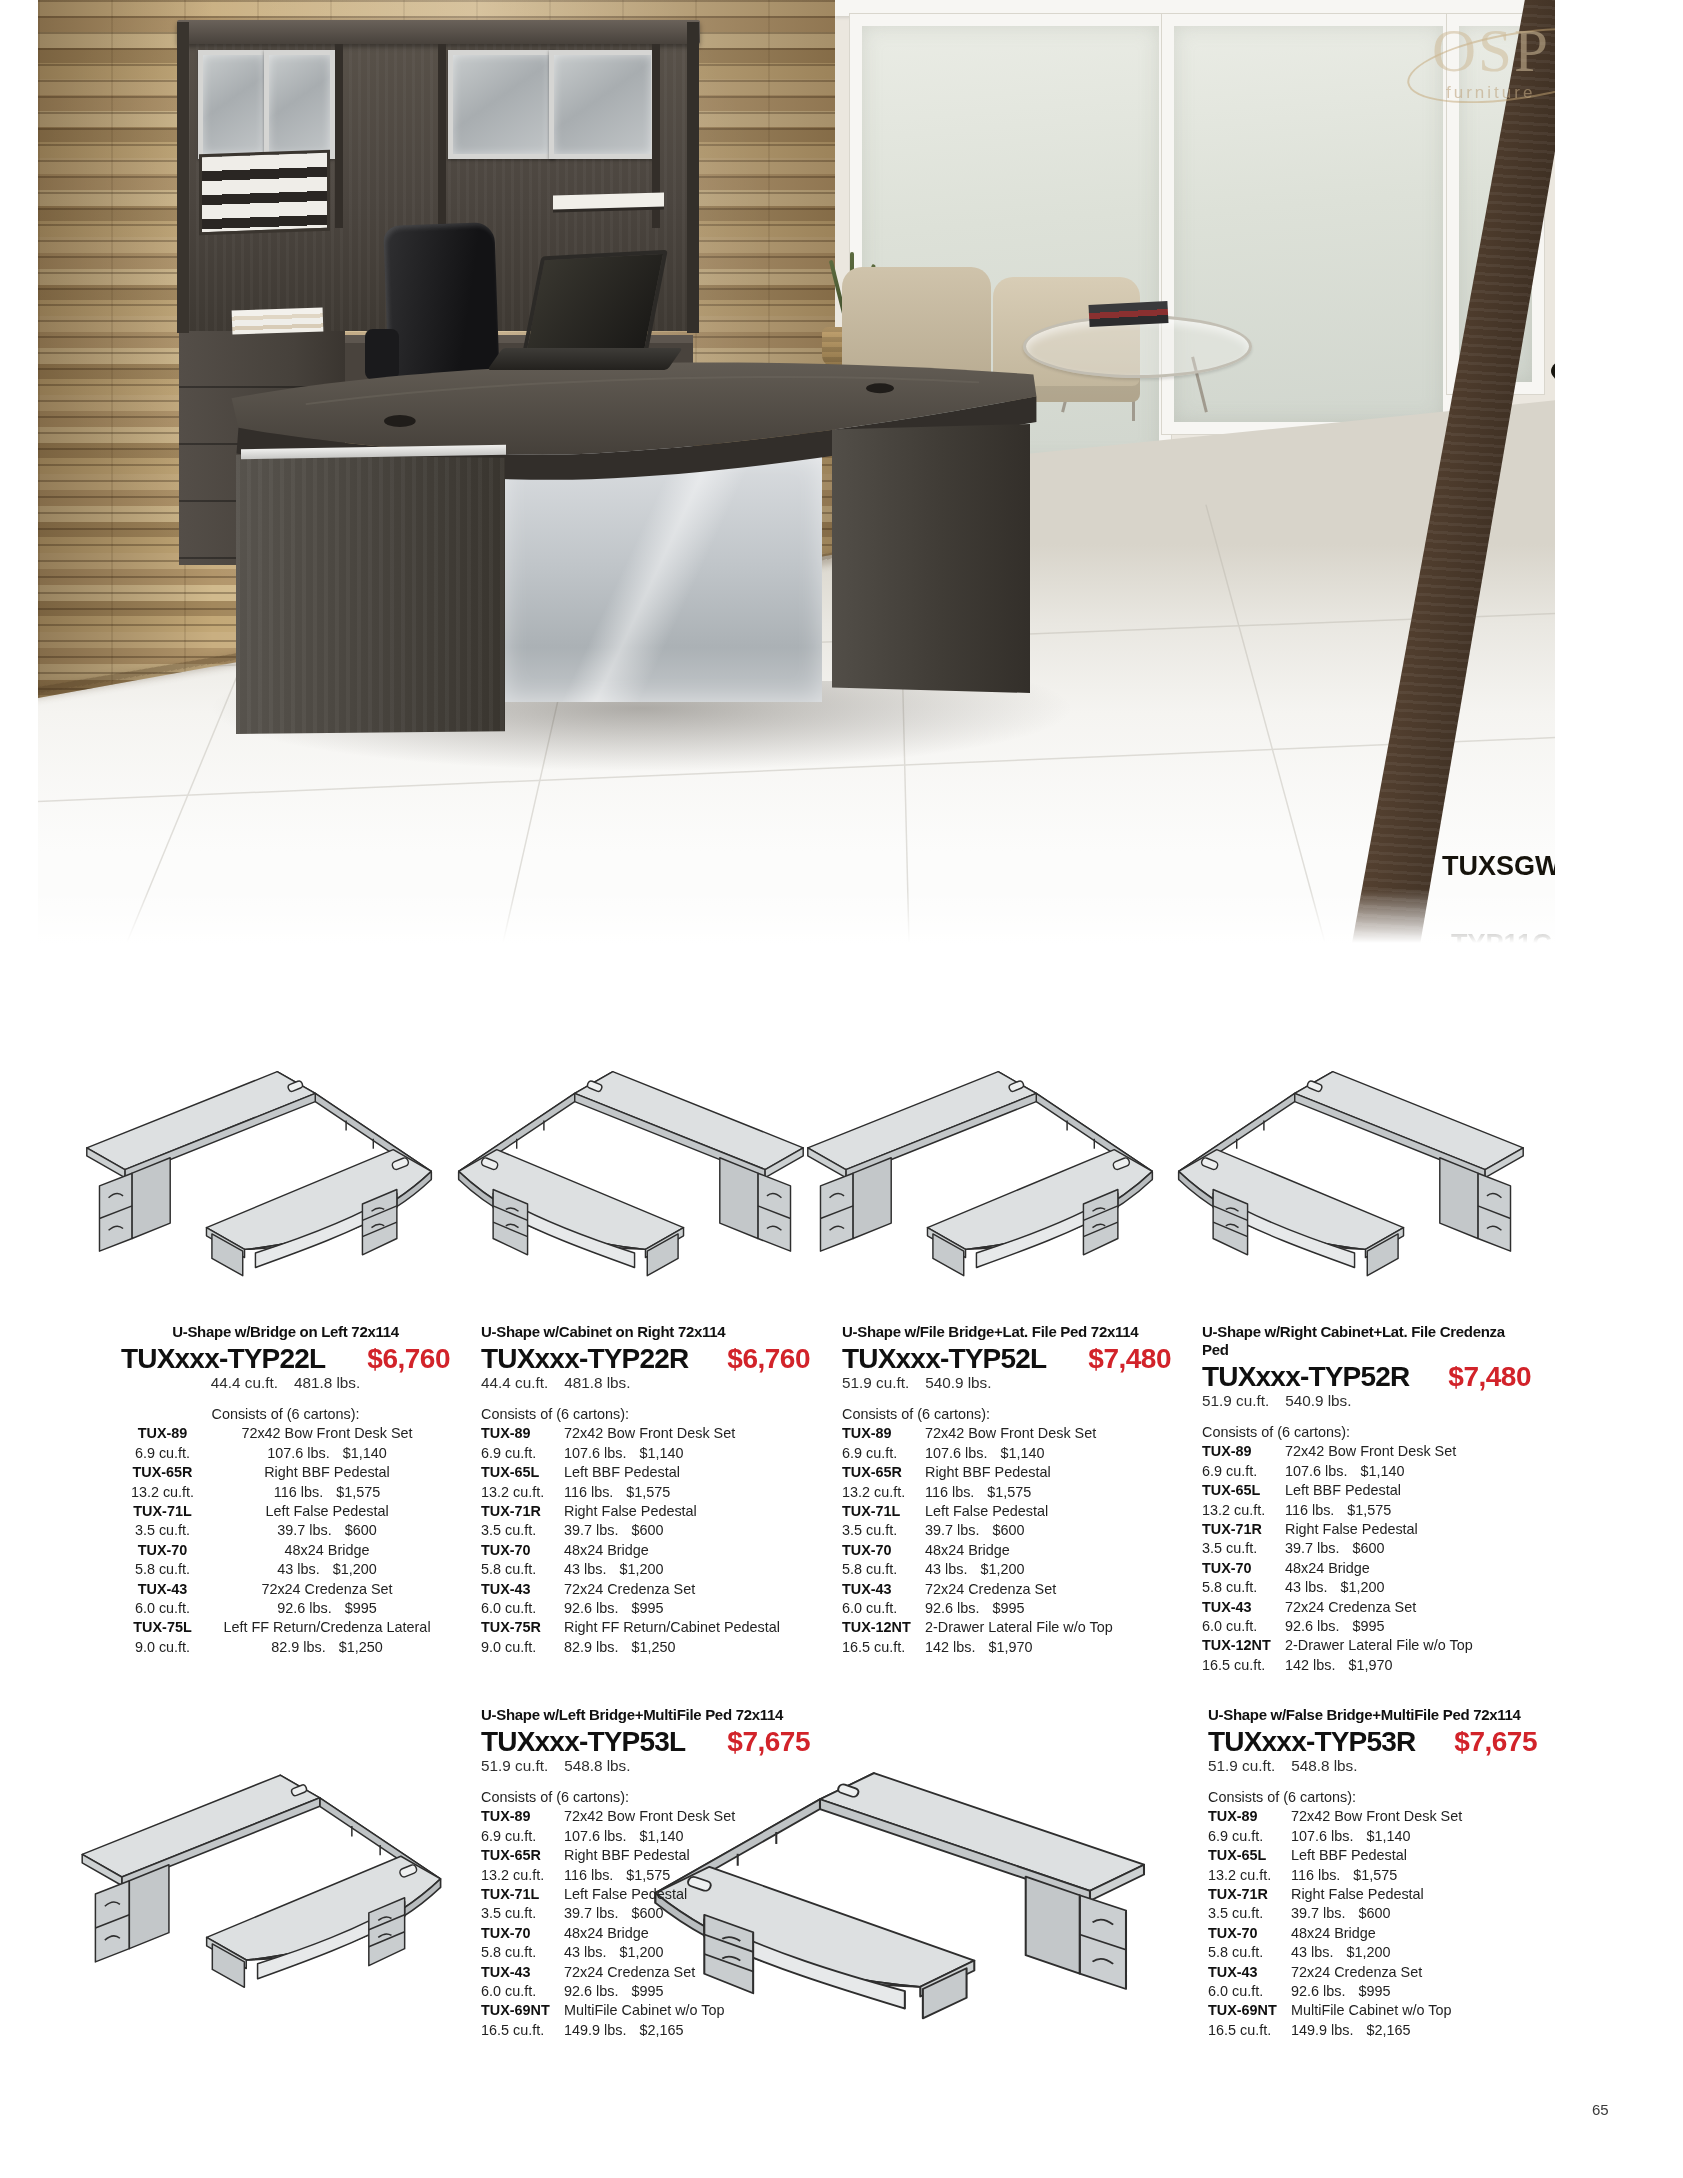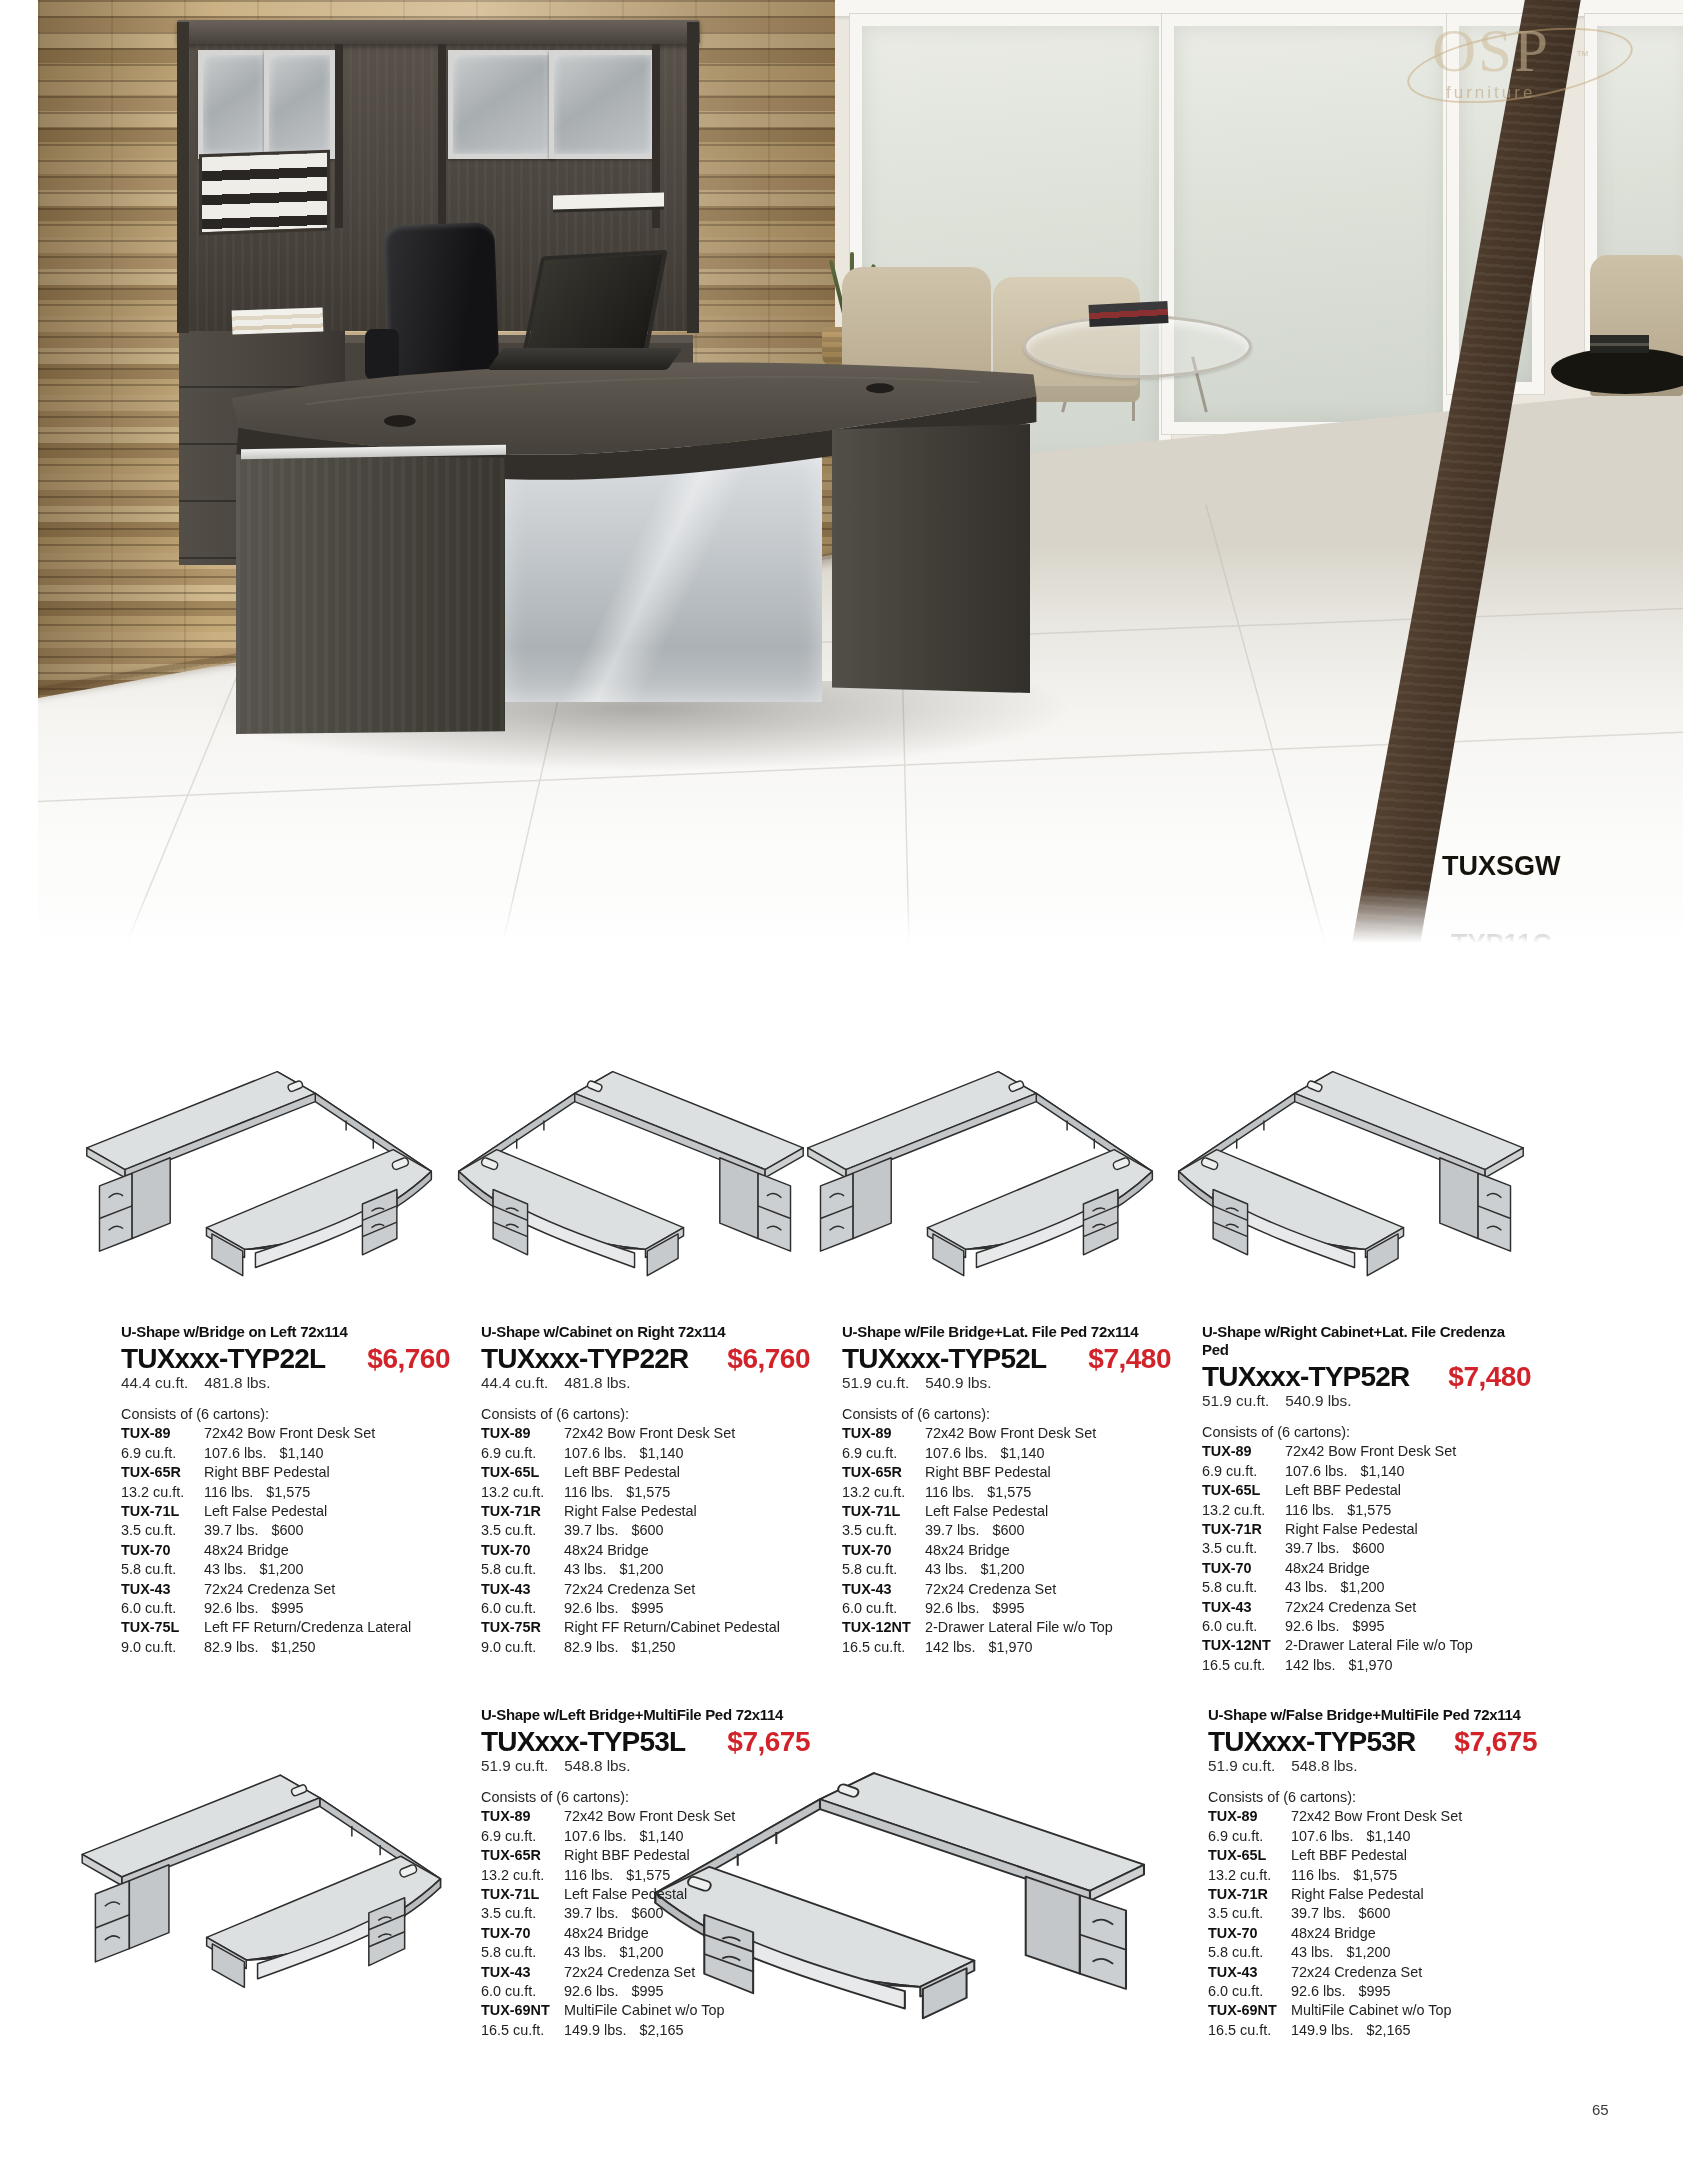--- a/index.html
+++ b/index.html
@@ -1,21 +1,21 @@
 <!DOCTYPE html>
 <html><head>
 <meta charset="utf-8">
 <style>
   html,body{margin:0;padding:0;background:#fff;}
   .page{position:relative;width:1683px;height:2178px;background:#fff;overflow:hidden;
         font-family:"Liberation Sans","DejaVu Sans",sans-serif;color:#1a1a1a;}
   .abs{position:absolute;}
 
   
-  .photo{position:absolute;left:38px;top:0;width:1645px;height:943px;overflow:hidden;background:#efece5;}
+  .photo{position:absolute;left:38px;top:0;width:1517px;height:943px;overflow:hidden;background:#efece5;}
   .photo::after{content:'';position:absolute;left:0;bottom:0;width:100%;height:54px;
     background:linear-gradient(180deg,rgba(255,255,255,0),#fff);z-index:40;}
   .wood-wall{left:0;top:0;width:797px;height:698px;z-index:2;
     clip-path:polygon(0 0,100% 0,100% 79.4%,0 100%);
     background:
       repeating-linear-gradient(180deg,rgba(40,24,8,.30) 0 2px,rgba(255,255,255,0) 2px 16px),
       repeating-linear-gradient(90deg,rgba(60,40,15,.12) 0 2px,rgba(255,255,255,0) 2px 73px),
       repeating-linear-gradient(180deg,#c9af81 0 16px,#b2966b 16px 32px,#d1ba8d 32px 48px,#a3885d 48px 63px,#c3a877 63px 79px);}
   .wood-shade{left:0;top:0;width:797px;height:698px;z-index:2;clip-path:polygon(0 0,100% 0,100% 79.4%,0 100%);
     background:linear-gradient(90deg,rgba(45,28,10,.35),rgba(0,0,0,0) 22%,rgba(255,250,238,.22) 55%,rgba(55,35,15,.28) 100%),
@@ -289,21 +289,21 @@
     <svg viewBox="0 0 420 300">
         <use href="#udesk-art"></use>
       </svg>
     </div>
   <div class="drw flip" style="left:622px;top:1699px;width:540px;height:327px;">
     <svg viewBox="0 0 420 300" preserveAspectRatio="none">
         <use href="#udesk-art"></use>
       </svg>
     </div>
 
-  <div class="abs" style="left:121px;top:1323px;">
+  <div class="abs" style="left:121px;top:1323px;text-align:center;">
       <div class="product">
     <div class="p-title">U-Shape w/Bridge on Left 72x114</div>
     <div class="p-modelrow">
       <span class="p-model">TUXxxx-TYP22L</span>
       <span class="p-price" style="color: rgb(210, 35, 42);">$6,760</span>
     </div>
     <div class="p-specs">
       <span>44.4 cu.ft.</span><span class="sp2">481.8 lbs.</span>
     </div>
     <div class="p-consists">Consists of (6 cartons):</div>

